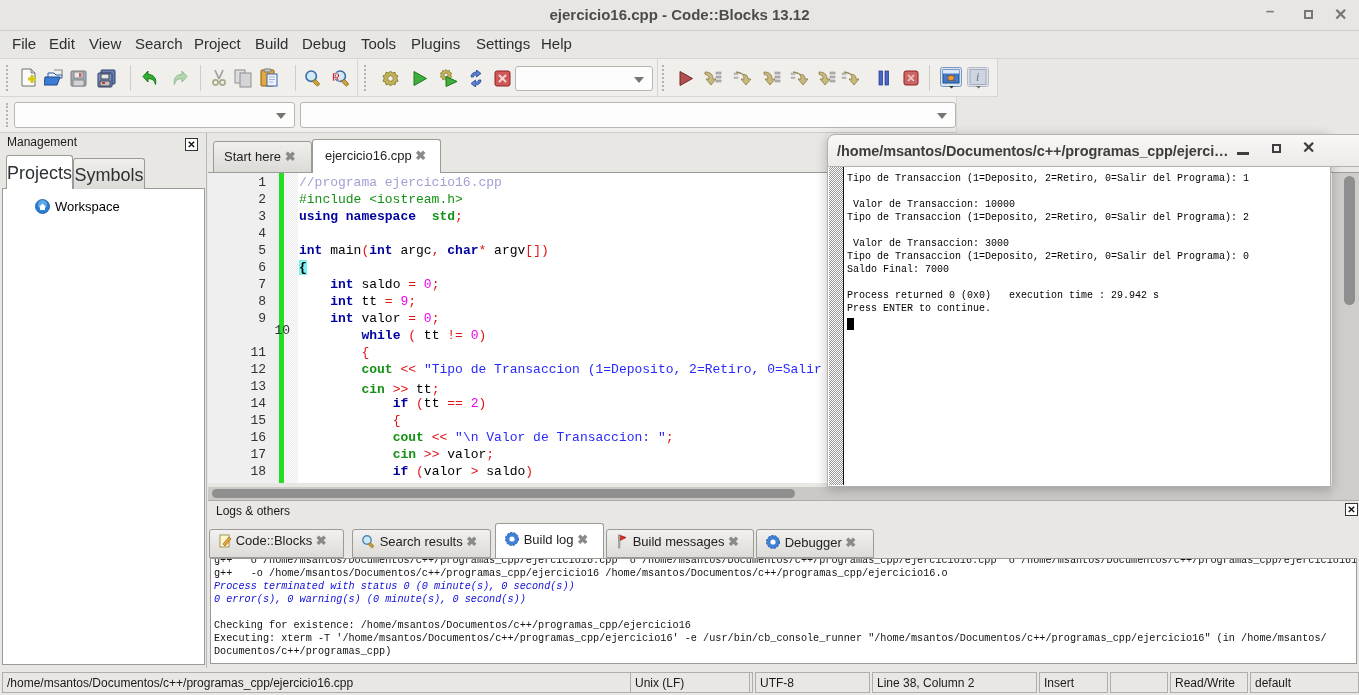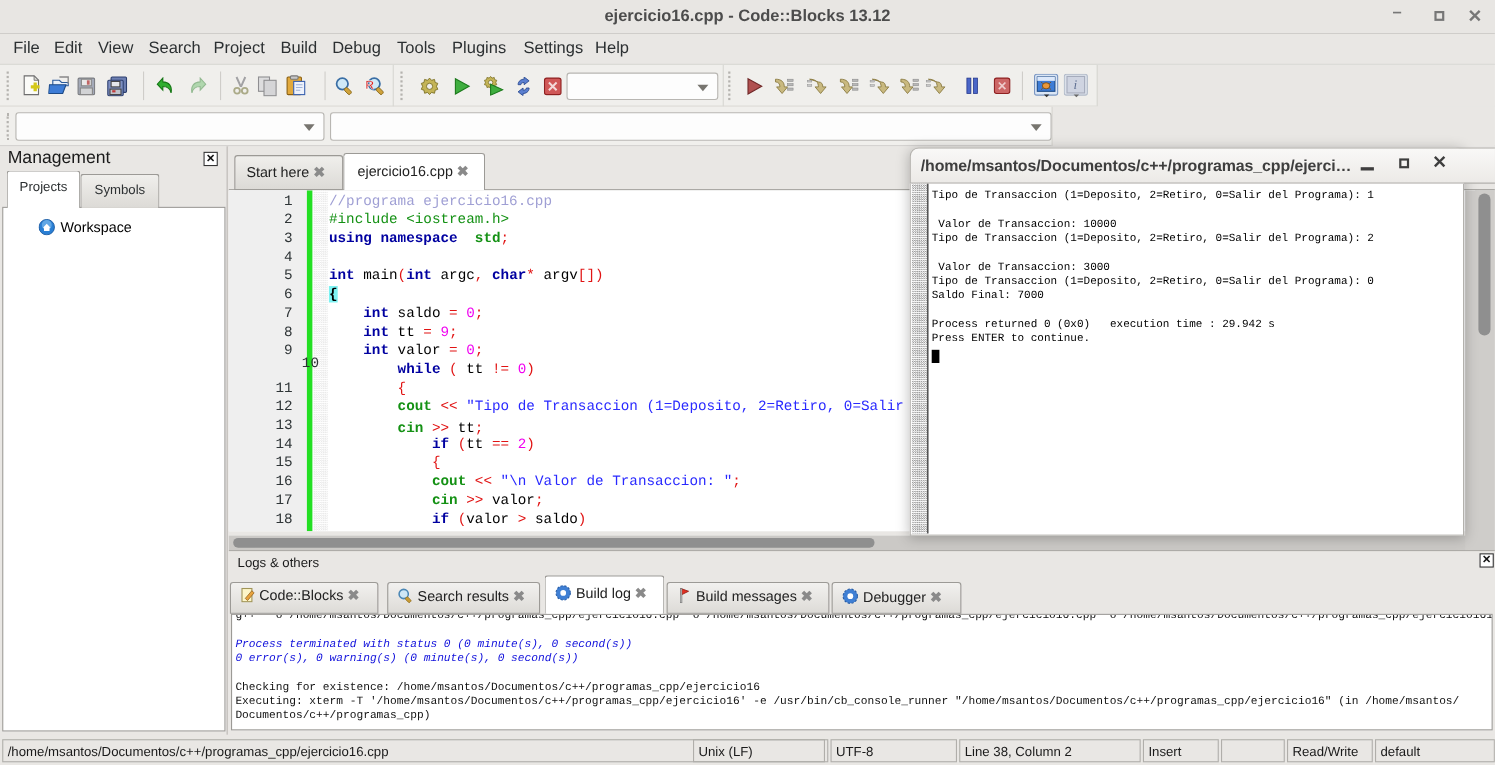--- a/index.html
+++ b/index.html
@@ -21,23 +21,23 @@
 #tb1end { left:997px; top:59px; width:362px; height:38px; background:#e9e7e4; border-left:1px solid #d8d6d2; }
 #tb2 { left:0; top:97px; width:1359px; height:36px; background:#f0efec; border-bottom:1px solid #cfcdca; }
 #tb2end { left:956px; top:97px; width:403px; height:36px; background:#e9e7e4; border-left:1px solid #d8d6d2; }
 .grip { width:5px; border-left:2px dotted #b5b3af; }
 .tsep { width:1px; background:#cfcdc9; top:65px; height:26px; }
 .combo { background:#fdfdfd; border:1px solid #b8b6b2; border-radius:3px; }
 .combo .arr { position:absolute; right:8px; top:50%; margin-top:-2px; width:0; height:0; border-left:5px solid transparent; border-right:5px solid transparent; border-top:6px solid #77756f; }
 
 
 #mgmt { left:0; top:133px; width:207px; height:535px; background:#e9e7e4; border-right:1px solid #b9b7b3; }
-#mgmt-head { padding-left:5px; left:2px; top:135px; width:203px; height:18px; font-size:16px; color:#1a1a1a; }
+#mgmt-head { padding-left:5px; left:2px; top:135px; width:203px; height:18px; font-size:12px; color:#1a1a1a; }
 #mgmt-tree { left:2px; top:188px; width:203px; height:477px; background:#fff; border:1px solid #9c9a96; }
-.ptab { position:absolute; font-size:12px; color:#2c3032; border:1px solid #9c9a96; border-bottom:none; border-radius:3px 3px 0 0; text-align:center; }
+.ptab { position:absolute; font-size:18px; color:#2c3032; border:1px solid #9c9a96; border-bottom:none; border-radius:3px 3px 0 0; text-align:center; }
 #closebox1 { left:185px; top:138px; }
 .xbox { width:13px; height:13px; border:1px solid #333; background:#fff; color:#111; font-size:10px; line-height:11px; text-align:center; font-weight:bold; }
 
 
 #ed { left:208px; top:133px; width:1151px; height:367px; background:#e9e7e4; }
 .etab { position:absolute; font-size:13px; color:#222; }
 #ed-body { position:absolute; left:0px; top:40px; width:1133px; height:310px; background:#fff; overflow:hidden; }
 #gutter { position:absolute; left:0; top:0; width:71px; height:310px; background:#efefef; }
 #greenbar { position:absolute; left:71px; top:0; width:5px; height:310px; background:#23df23; }
 .cl { position:absolute; left:91px; white-space:pre; font-family:"Liberation Mono", monospace; font-size:13px; line-height:17px; color:#000; }
@@ -347,20 +347,21 @@
           <rect x="3.4" y="1" width="1.6" height="13" fill="#b8b8b8" stroke="#666" stroke-width="0.4"></rect>
         </svg> <span style="position:relative; top:-3px;">Build messages</span> <span style="position:relative; top:-3px; color:#8a8a8a; font-weight:bold;">✖</span></div>
       <div class="ltab" style="left:548px; top:28px; width:118px; height:29px;  padding:4px 0 0 8px; z-index:1;"><svg width="16" height="16" viewBox="0 0 16 16">
           <circle cx="8" cy="8" r="6.5" fill="#3f7fd4"></circle>
           <circle cx="8" cy="8" r="6.5" fill="none" stroke="#2a5ea6" stroke-width="1" stroke-dasharray="2 1.5"></circle>
           <circle cx="8" cy="8" r="2.6" fill="#fff"></circle>
         </svg> <span style="position:relative; top:-3px;">Debugger</span> <span style="position:relative; top:-3px; color:#8a8a8a; font-weight:bold;">✖</span></div>
     </div>
   <div id="log-content">
       <div class="ll" style="top:-5px;">g++   o /home/msantos/Documentos/c++/programas_cpp/ejercicio16.cpp  o /home/msantos/Documentos/c++/programas_cpp/ejercicio16.cpp  o /home/msantos/Documentos/c++/programas_cpp/ejercicio1616</div>
+      <div class="ll" style="top:8px;">g++   -o /home/msantos/Documentos/c++/programas_cpp/ejercicio16 /home/msantos/Documentos/c++/programas_cpp/ejercicio16.o</div>
       <div class="ll lb" style="top:21px;">Process terminated with status 0 (0 minute(s), 0 second(s))</div>
       <div class="ll lb" style="top:34px;">0 error(s), 0 warning(s) (0 minute(s), 0 second(s))</div>
       <div class="ll" style="top:47px;"></div>
       <div class="ll" style="top:60px;">Checking for existence: /home/msantos/Documentos/c++/programas_cpp/ejercicio16</div>
       <div class="ll" style="top:73px;">Executing: xterm -T '/home/msantos/Documentos/c++/programas_cpp/ejercicio16' -e /usr/bin/cb_console_runner "/home/msantos/Documentos/c++/programas_cpp/ejercicio16" (in /home/msantos/</div>
       <div class="ll" style="top:86px;">Documentos/c++/programas_cpp)</div>
     </div>
 </div>
 
 <div id="status" class="abs">

